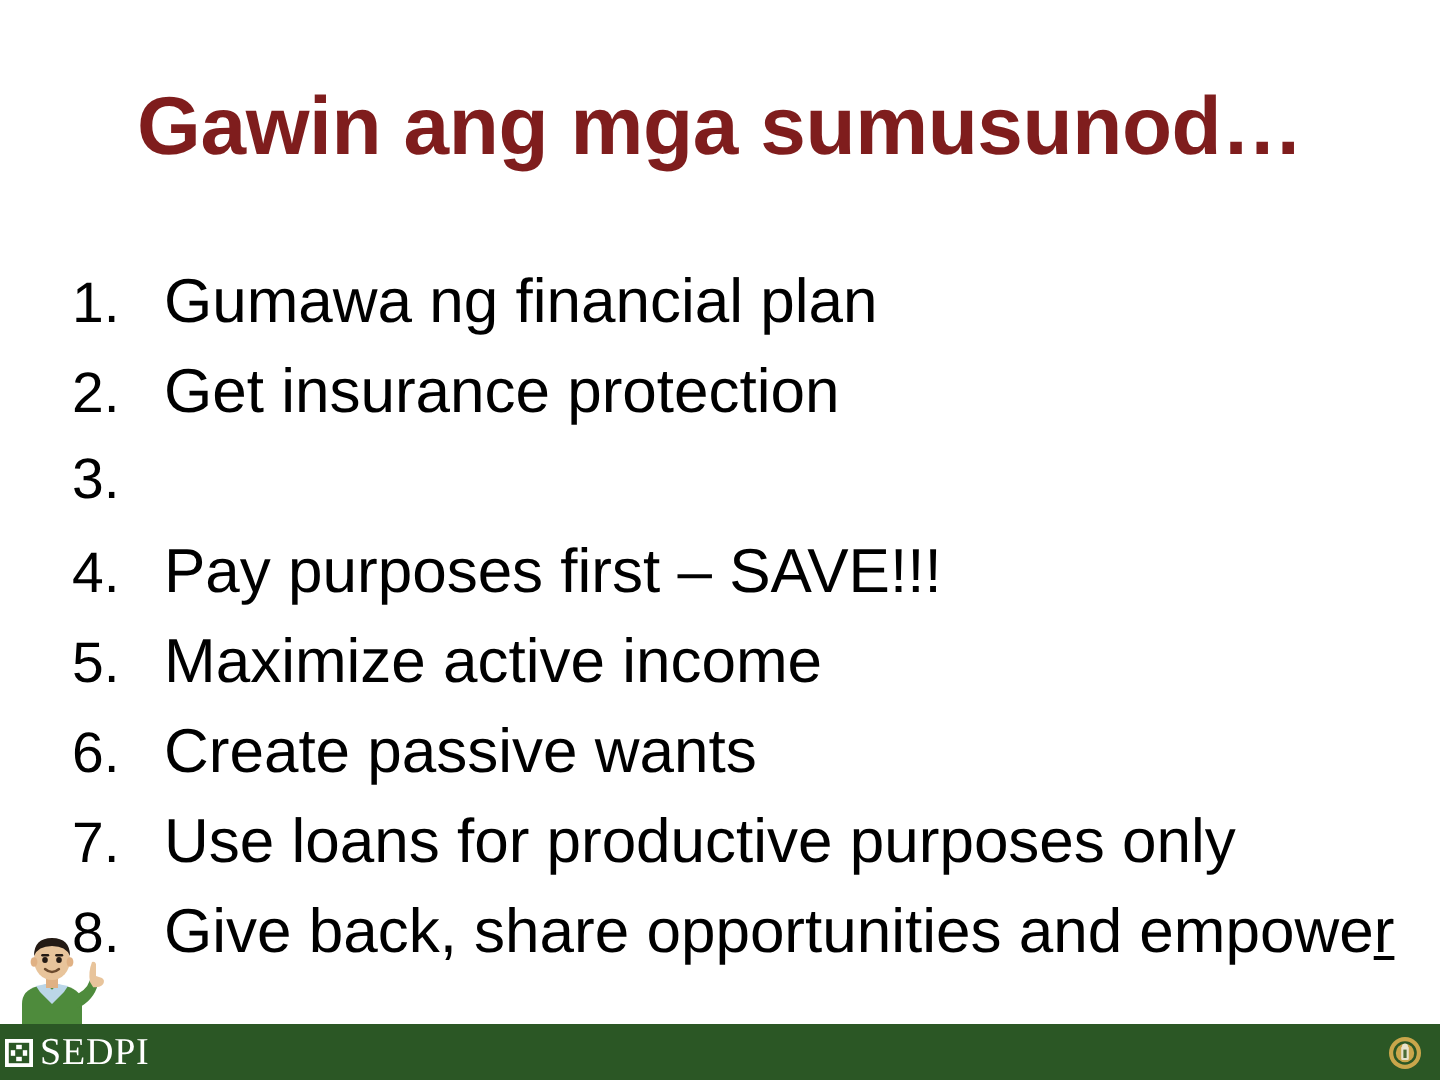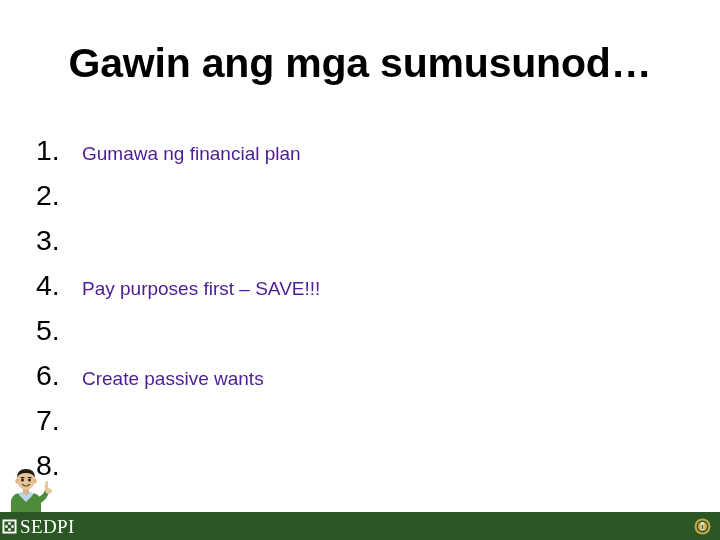--- a/index.html
+++ b/index.html
@@ -21,21 +21,21 @@
   
   #slide-title {
     position: absolute;
     left: 0;
     top: 42px;
     width: 720px;
     text-align: center;
     font-family: "Liberation Sans Narrow", "Liberation Sans", sans-serif;
     font-size: 41px;
     font-weight: bold;
-    color: #000000;
+    color: #7f1d1d;
     letter-spacing: -0.2px;
     line-height: 1.05;
     white-space: nowrap;
   }
 
   
   #body-list {
     position: absolute;
     left: 36px;
     top: 128px;
@@ -50,22 +50,22 @@
     line-height: 45px;
   }
   .item-number {
     width: 46px;
     flex: 0 0 46px;
     text-align: left;
     font-size: 28.5px;
     color: #000000;
   }
   .item-text {
-    font-size: 19px;
-    color: #4c1d95;
+    font-size: 31px;
+    color: #000000;
     white-space: nowrap;
   }
   .item-text .tail-underline {
     text-decoration: underline;
     text-decoration-thickness: 2px;
     text-underline-offset: 2px;
   }
 
   
   #character {
@@ -124,46 +124,50 @@
 
   <div id="body-list">
 
     <div class="list-item">
       <span class="item-number">1.</span>
       <span class="item-text">Gumawa ng financial plan</span>
     </div>
 
     <div class="list-item">
       <span class="item-number">2.</span>
+      <span class="item-text">Get insurance protection</span>
     </div>
 
     <div class="list-item">
       <span class="item-number">3.</span>
     </div>
 
     <div class="list-item">
       <span class="item-number">4.</span>
       <span class="item-text">Pay purposes first – SAVE!!!</span>
     </div>
 
     <div class="list-item">
       <span class="item-number">5.</span>
+      <span class="item-text">Maximize active income</span>
     </div>
 
     <div class="list-item">
       <span class="item-number">6.</span>
       <span class="item-text">Create passive wants</span>
     </div>
 
     <div class="list-item">
       <span class="item-number">7.</span>
+      <span class="item-text">Use loans for productive purposes only</span>
     </div>
 
     <div class="list-item">
       <span class="item-number">8.</span>
+      <span class="item-text"><span>Give back, share opportunities and empowe</span><span class="tail-underline">r</span></span>
     </div>
 
   </div>
 
   <svg id="character" viewBox="0 0 54 52">
 
     <path d="M8 52 L8 40 Q8 33 16 31 L30 31 Q38 33 38 40 L38 52 Z" fill="#4E8B3C"></path>
 
     <path d="M17 31 L23 38 L29 31 L26 30 L23 33 L20 30 Z" fill="#BBD6E8"></path>
     <path d="M15 31 L20 30 L23 33 L26 30 L31 31 L29 34 L23 40 L17 34 Z" fill="#BBD6E8"></path>

